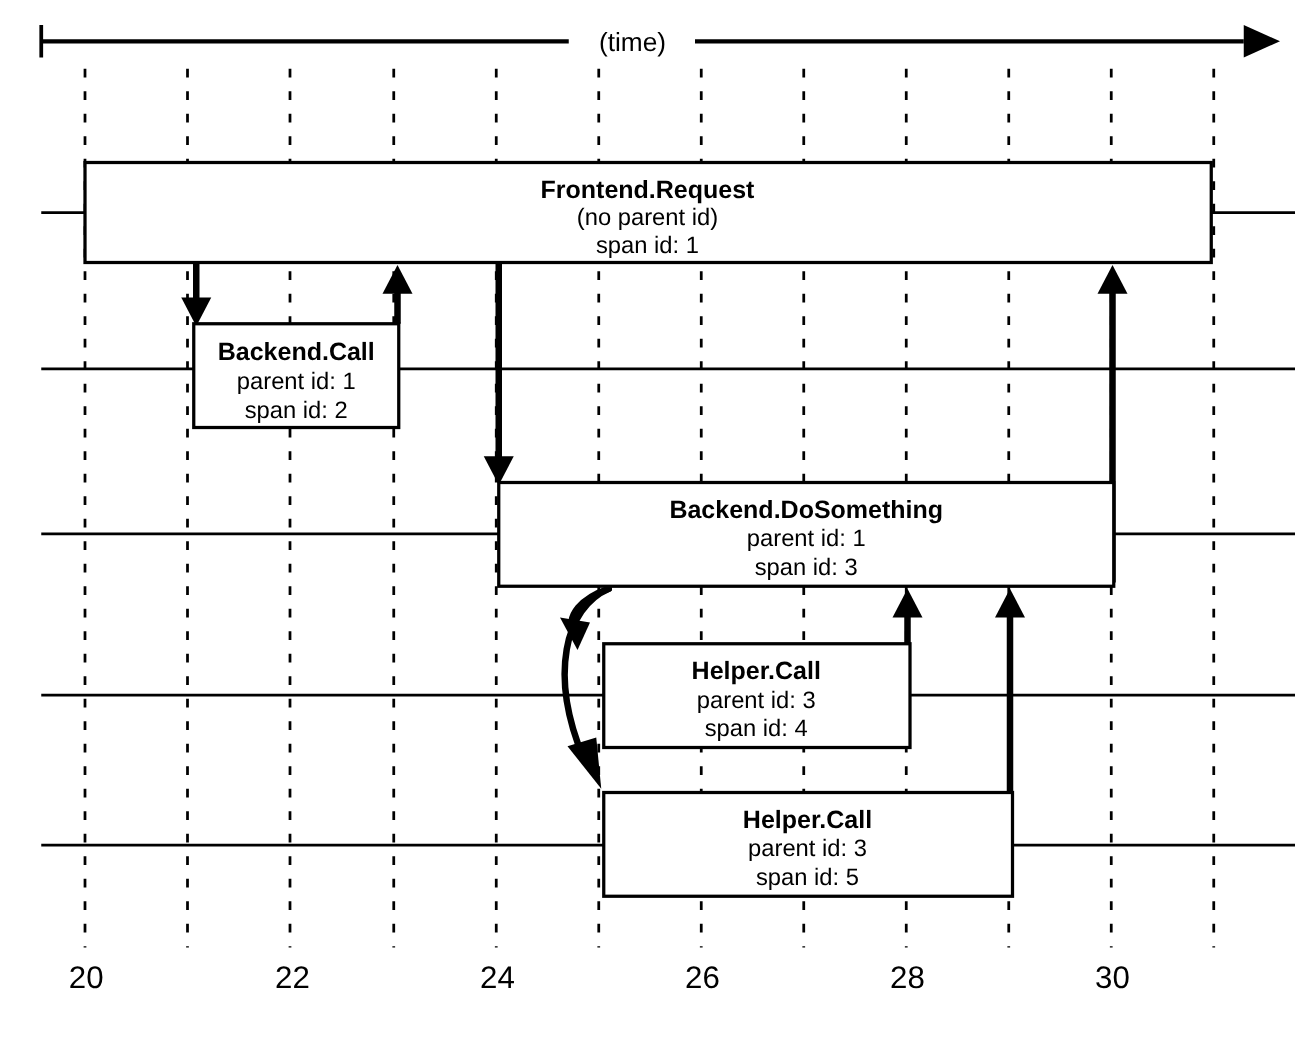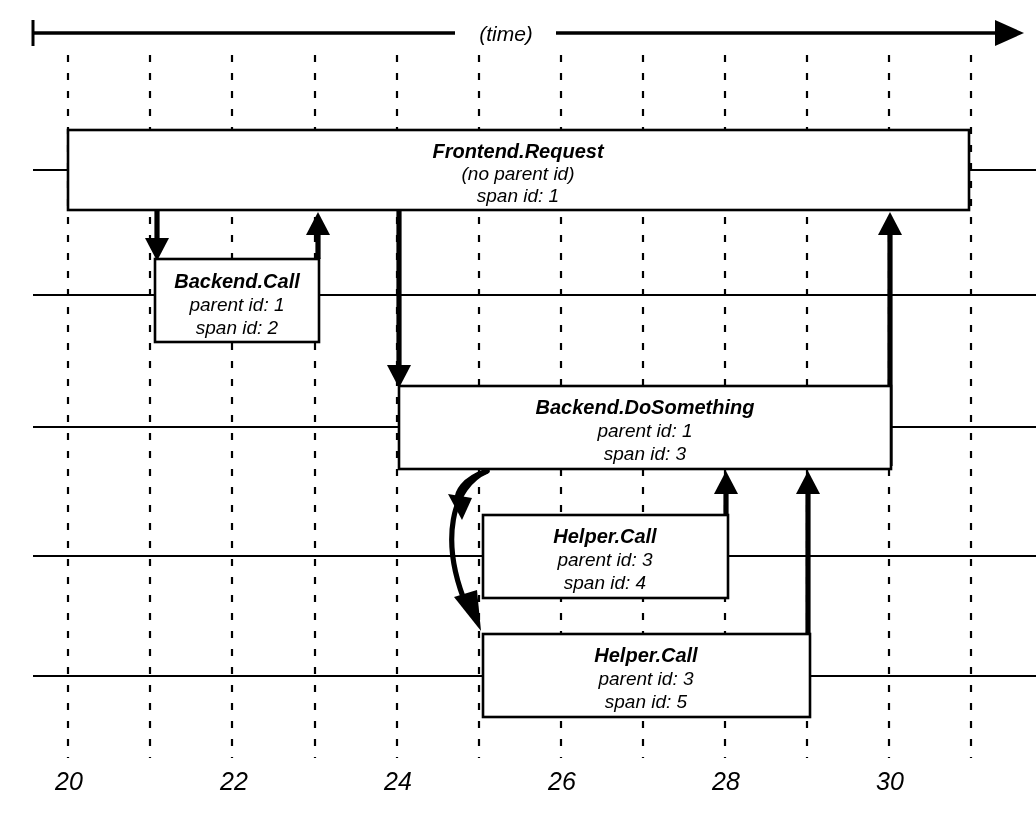--- a/index.html
+++ b/index.html
@@ -10,21 +10,20 @@
   body {
     font-family: "Liberation Sans", sans-serif;
     color: #000000;
   }
   #canvas {
     position: relative;
     width: 1036px;
     height: 840px;
     background: #ffffff;
     overflow: hidden;
-    font-style: italic;
   }
   svg.diagram {
     position: absolute;
     left: 0;
     top: 0;
     width: 1036px;
     height: 840px;
   }
   .span-box-rect {
     fill: #ffffff;

